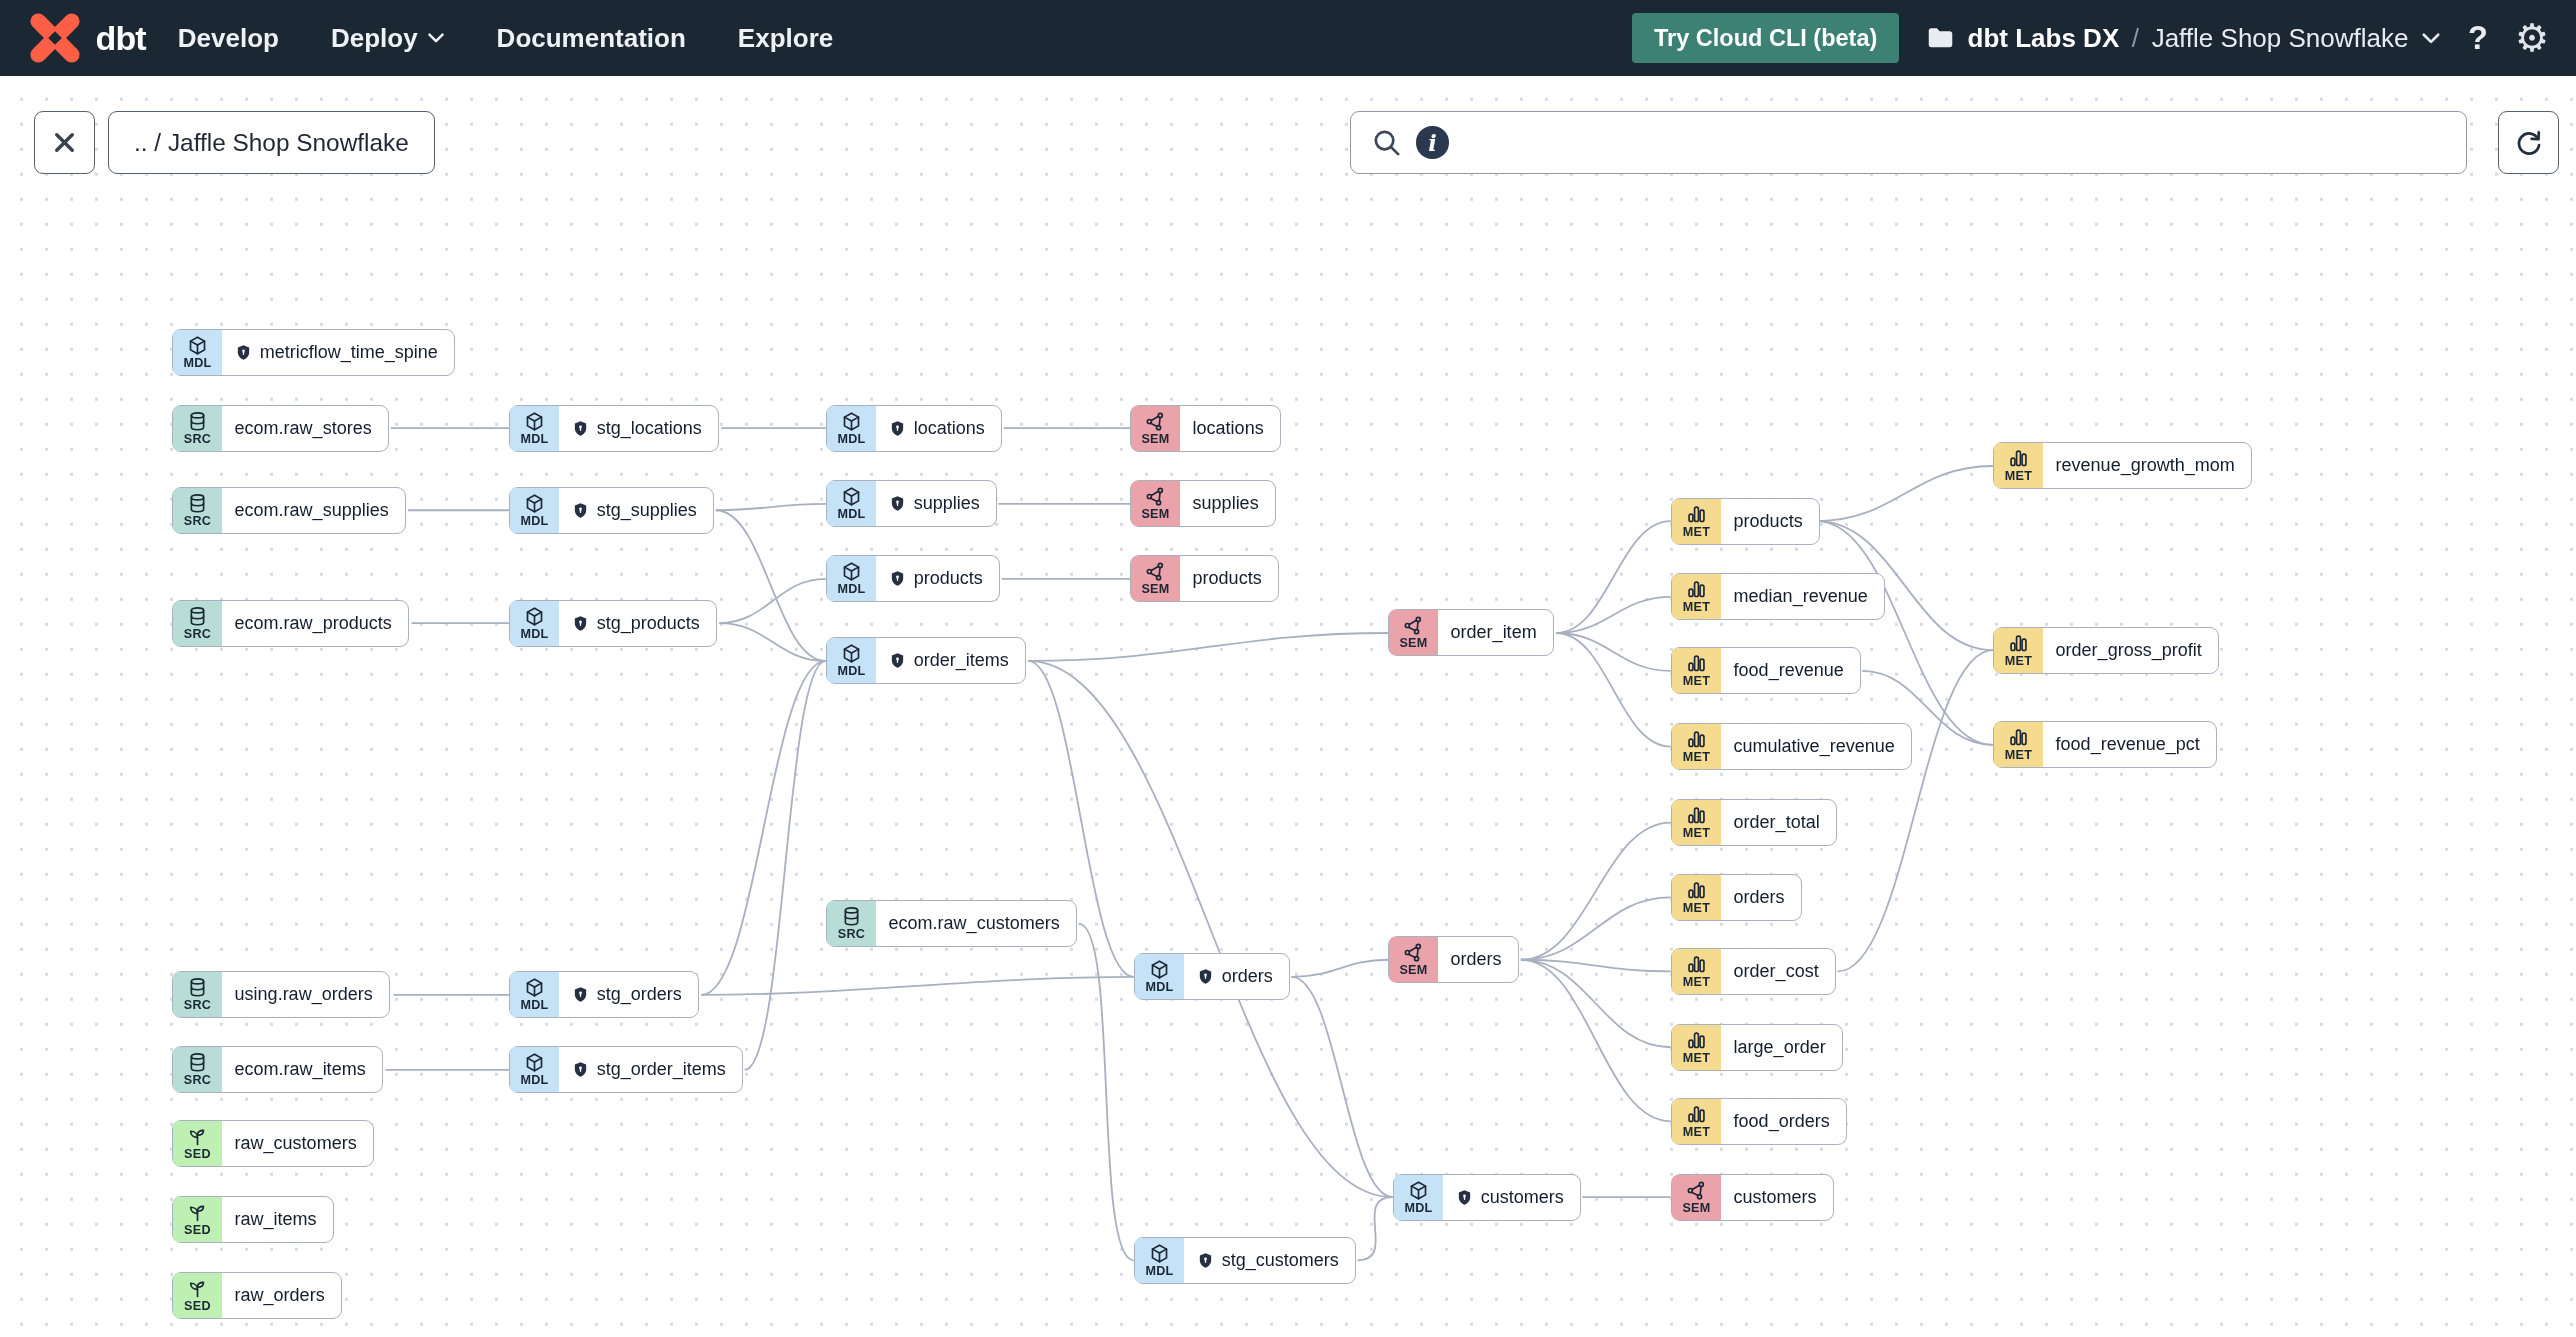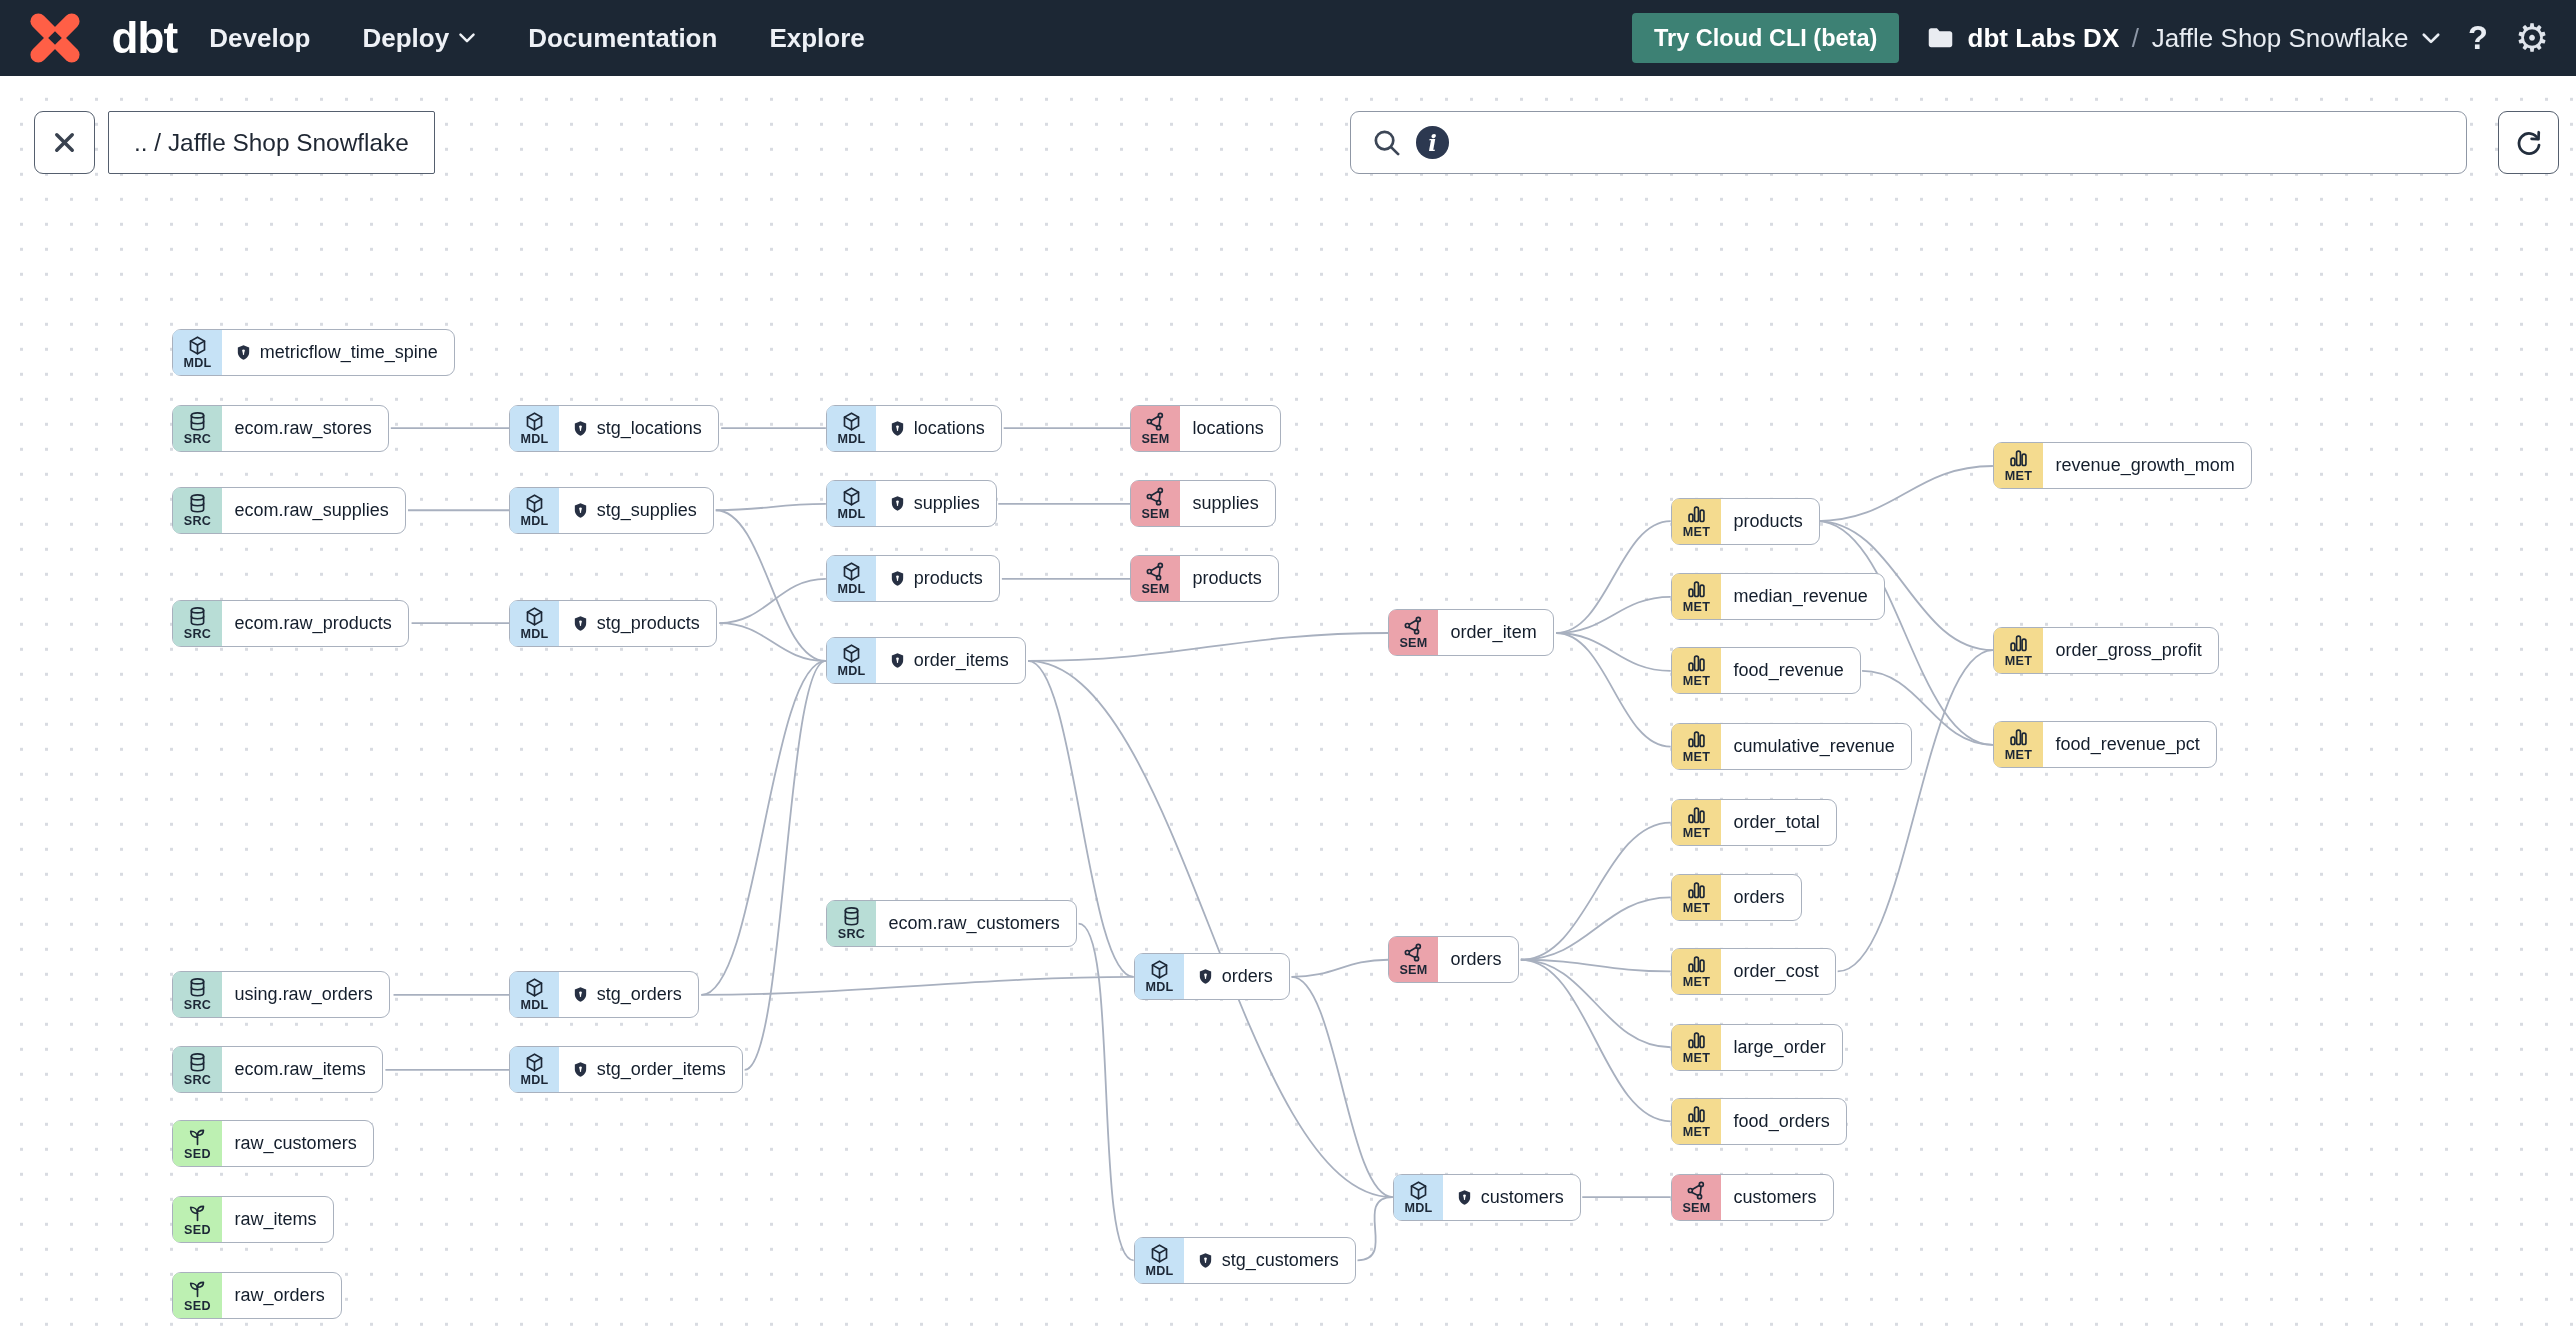--- a/index.html
+++ b/index.html
@@ -3,21 +3,21 @@
 <meta charset="utf-8">
 <style>
   html,body{margin:0;padding:0;background:#fff;}
   .app{position:relative;width:2576px;height:1338px;overflow:hidden;background:#fff;
        font-family:"Liberation Sans",sans-serif;}
 
   
   .navbar{position:absolute;top:0;left:0;width:100%;height:76px;background:#1c2734;
           display:flex;align-items:center;box-sizing:border-box;padding:0 27px;}
   .logo-wrap{display:flex;align-items:center;gap:12.6px;cursor:pointer;}
-  .brand-text{color:#fff;font-weight:bold;font-size:44px;letter-spacing:-0.9px;line-height:1;margin-left:16px;}
+  .brand-text{color:#fff;font-weight:bold;font-size:34px;letter-spacing:-0.9px;line-height:1;}
   .menu{display:flex;align-items:center;gap:52px;margin-left:32px;}
   .menu-item{display:flex;align-items:center;gap:9px;color:#eef1f6;font-size:26px;
              font-weight:600;cursor:pointer;white-space:nowrap;}
   .nav-right{margin-left:auto;display:flex;align-items:center;gap:27px;}
   .cta-btn{background:#3d8174;color:#fff;border:none;border-radius:4px;font-family:inherit;
            font-size:23.5px;font-weight:600;padding:11.7px 21.7px;cursor:pointer;white-space:nowrap;}
   .acct-crumb{display:flex;align-items:center;gap:12.6px;font-size:26px;cursor:pointer;white-space:nowrap;}
   .acct-org{color:#fff;font-weight:bold;}
   .acct-sep{color:#8d97a7;}
   .acct-proj{color:#e8ecf2;}
@@ -30,21 +30,21 @@
           background-image:radial-gradient(circle,#d8dbe1 1.8px,transparent 1.8px);
           background-size:25px 25px;background-position:9px 10.8px;}
   .edges{position:absolute;top:0;left:0;pointer-events:none;}
   .edges path{fill:none;stroke:#a8b0bf;stroke-width:2;}
 
   
   .close-btn{position:absolute;left:34px;top:35px;width:61px;height:63px;background:#fff;
              border:1.8px solid #555f6e;border-radius:9px;display:flex;align-items:center;
              justify-content:center;cursor:pointer;box-sizing:border-box;}
   .path-chip{position:absolute;left:108px;top:35px;height:63px;background:#fff;
-             border:1.8px solid #555f6e;border-radius:2px;display:flex;align-items:center;
+             border:1.8px solid #555f6e;border-radius:9px;display:flex;align-items:center;
              padding:0 25px;font-size:24.4px;color:#1f2733;cursor:pointer;box-sizing:border-box;white-space:nowrap;}
   .search-box{position:absolute;left:1350px;top:35px;width:1117px;height:63px;background:#fff;
               border:1.8px solid #8f97a5;border-radius:9px;display:flex;align-items:center;
               padding:0 20px;gap:14.4px;box-sizing:border-box;}
   .search-box input{flex:1;border:none;outline:none;font-family:inherit;font-size:24.4px;
                     color:#374151;background:transparent;}
   .search-box input::placeholder{color:#5b6472;opacity:1;}
   .info-badge{width:32.5px;height:32.5px;border-radius:50%;background:#2c3850;color:#fff;
               display:flex;align-items:center;justify-content:center;flex:0 0 auto;
               font-family:"DejaVu Serif",serif;font-style:italic;font-weight:bold;font-size:22.6px;cursor:pointer;}

